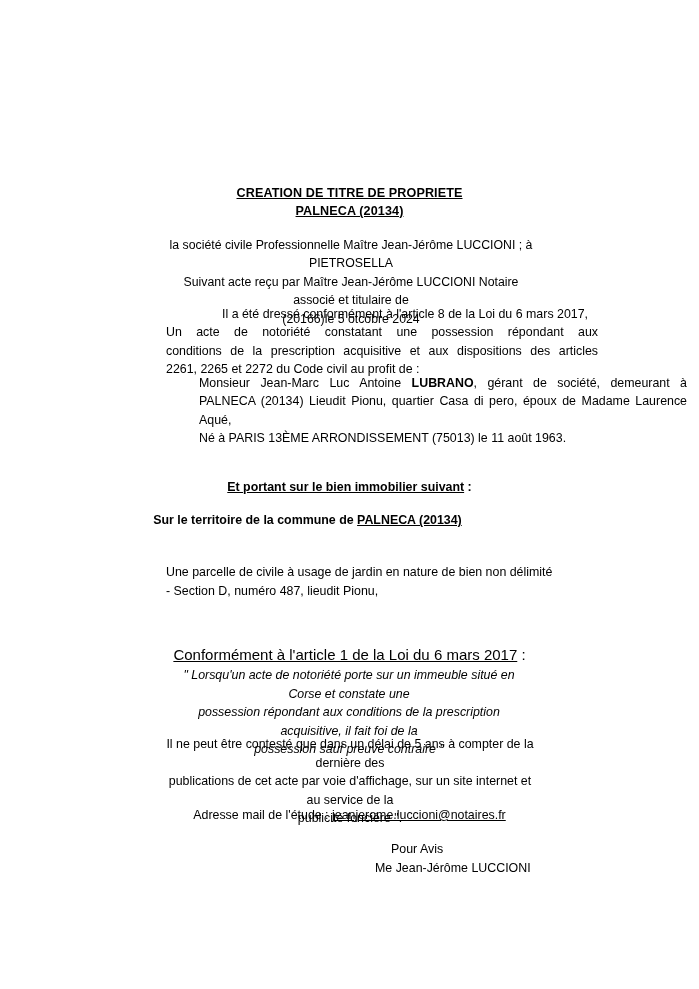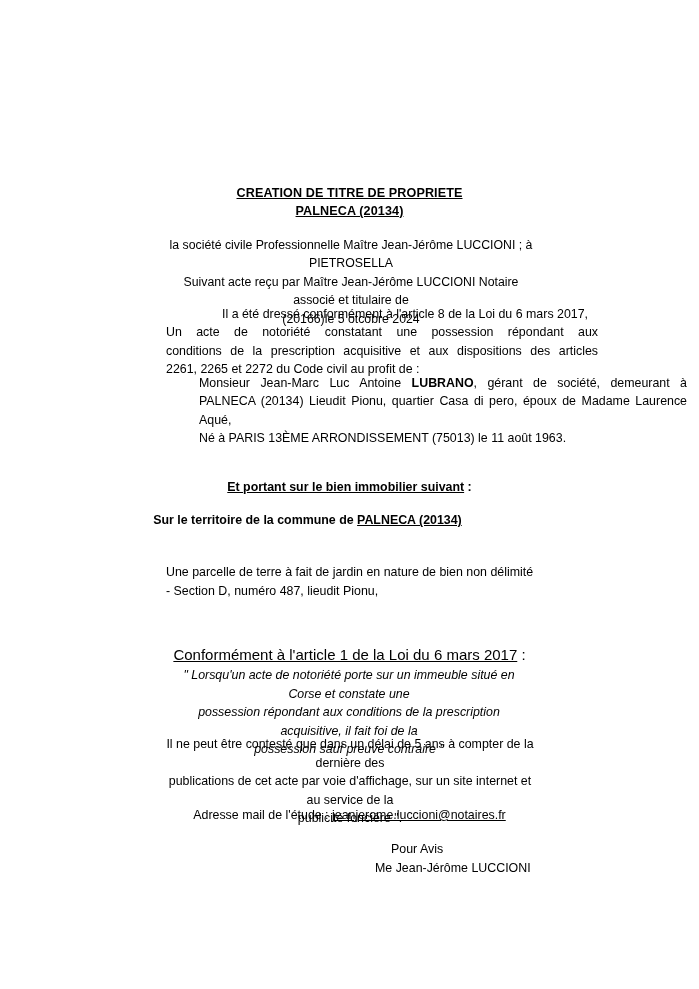--- a/index.html
+++ b/index.html
@@ -211,21 +211,21 @@
       <div class="j-line">PALNECA (20134) Lieudit Pionu, quartier Casa di pero, époux de Madame Laurence</div>
       <div class="j-last">Aqué,</div>
       <div class="j-last">Né à PARIS 13ÈME ARRONDISSEMENT (75013) le 11 août 1963.</div>
     </div>
 
     <div class="sec1"><span class="u">Et portant sur le bien immobilier suivant</span><span> :</span></div>
 
     <div class="sec2"><span>Sur le territoire de la commune de </span><span class="u">PALNECA (20134)</span></div>
 
     <div class="parcel">
-      <div>Une parcelle de terre à fait de jardin en nature de bien non délimité</div>
+      <div>Une parcelle de civile à usage de jardin en nature de bien non délimité</div>
       <div>- Section D, numéro 487, lieudit Pionu,</div>
     </div>
 
     <div class="lawhead"><span class="u">Conformément à l'article 1 de la Loi du 6 mars 2017</span><span> :</span></div>
 
     <div class="quote">
       <div>" Lorsqu'un acte de notoriété porte sur un immeuble situé en Corse et constate une</div>
       <div>possession répondant aux conditions de la prescription acquisitive, il fait foi de la</div>
       <div>possession sauf preuve contraire  "</div>
     </div>

